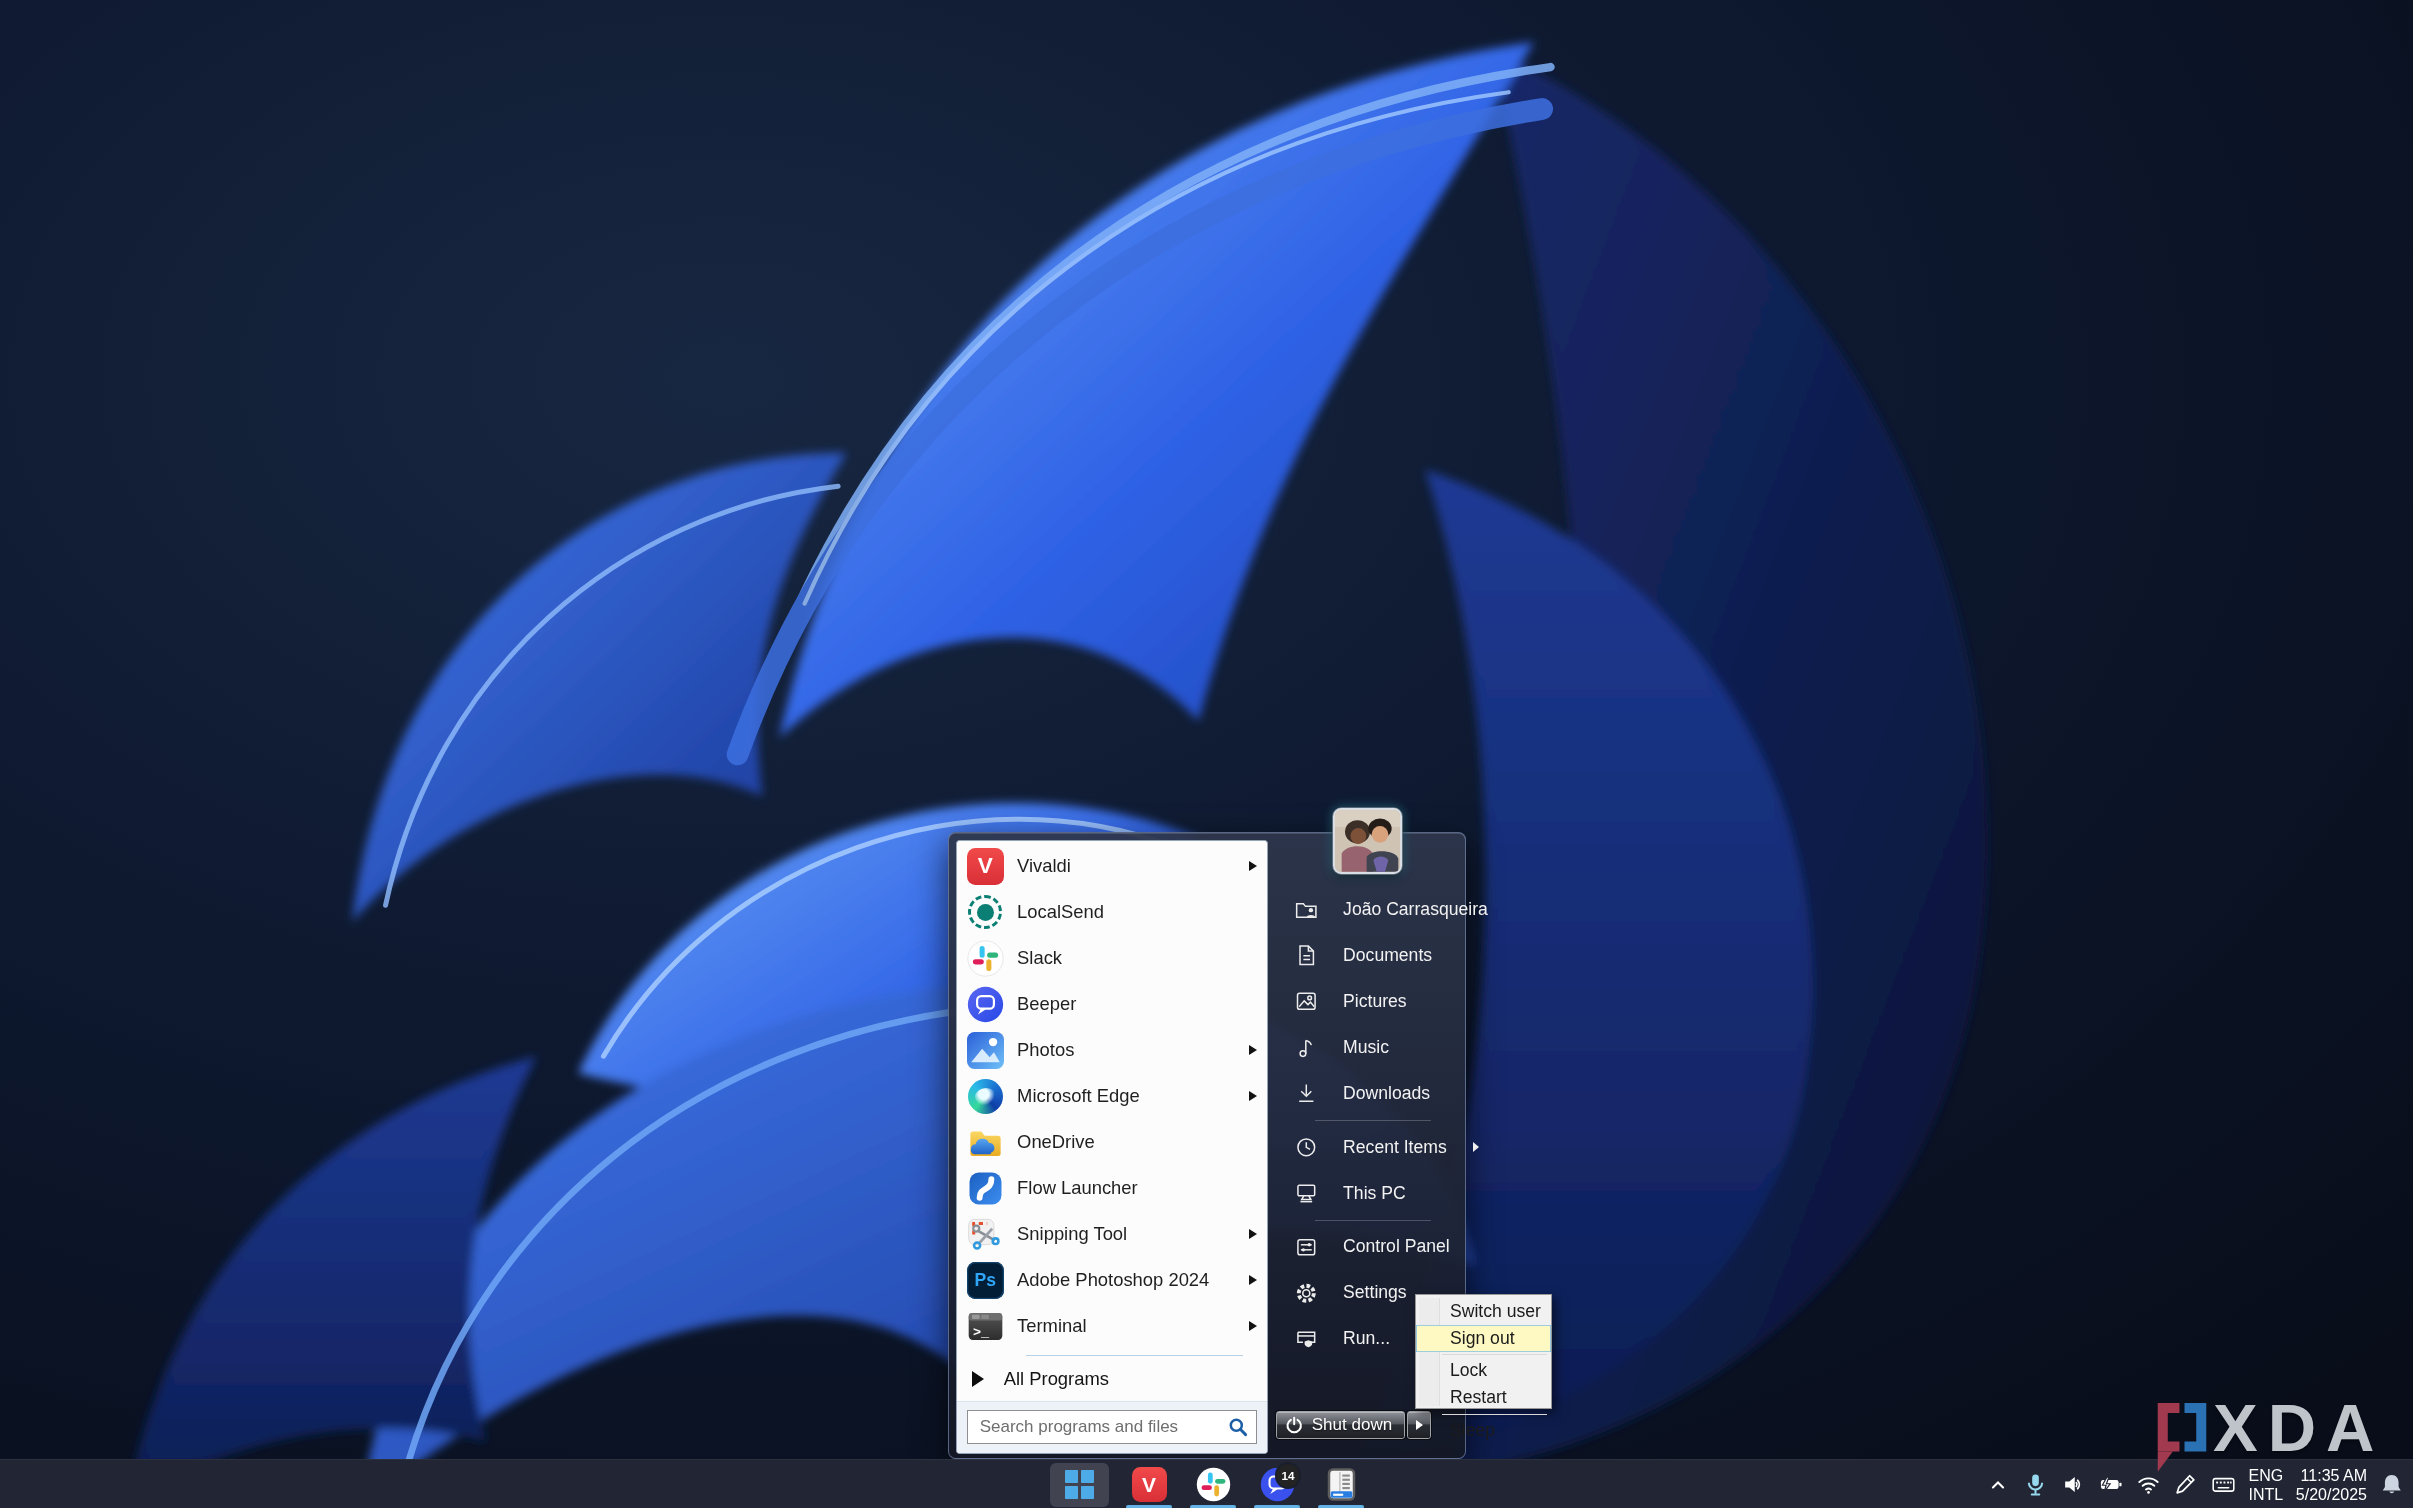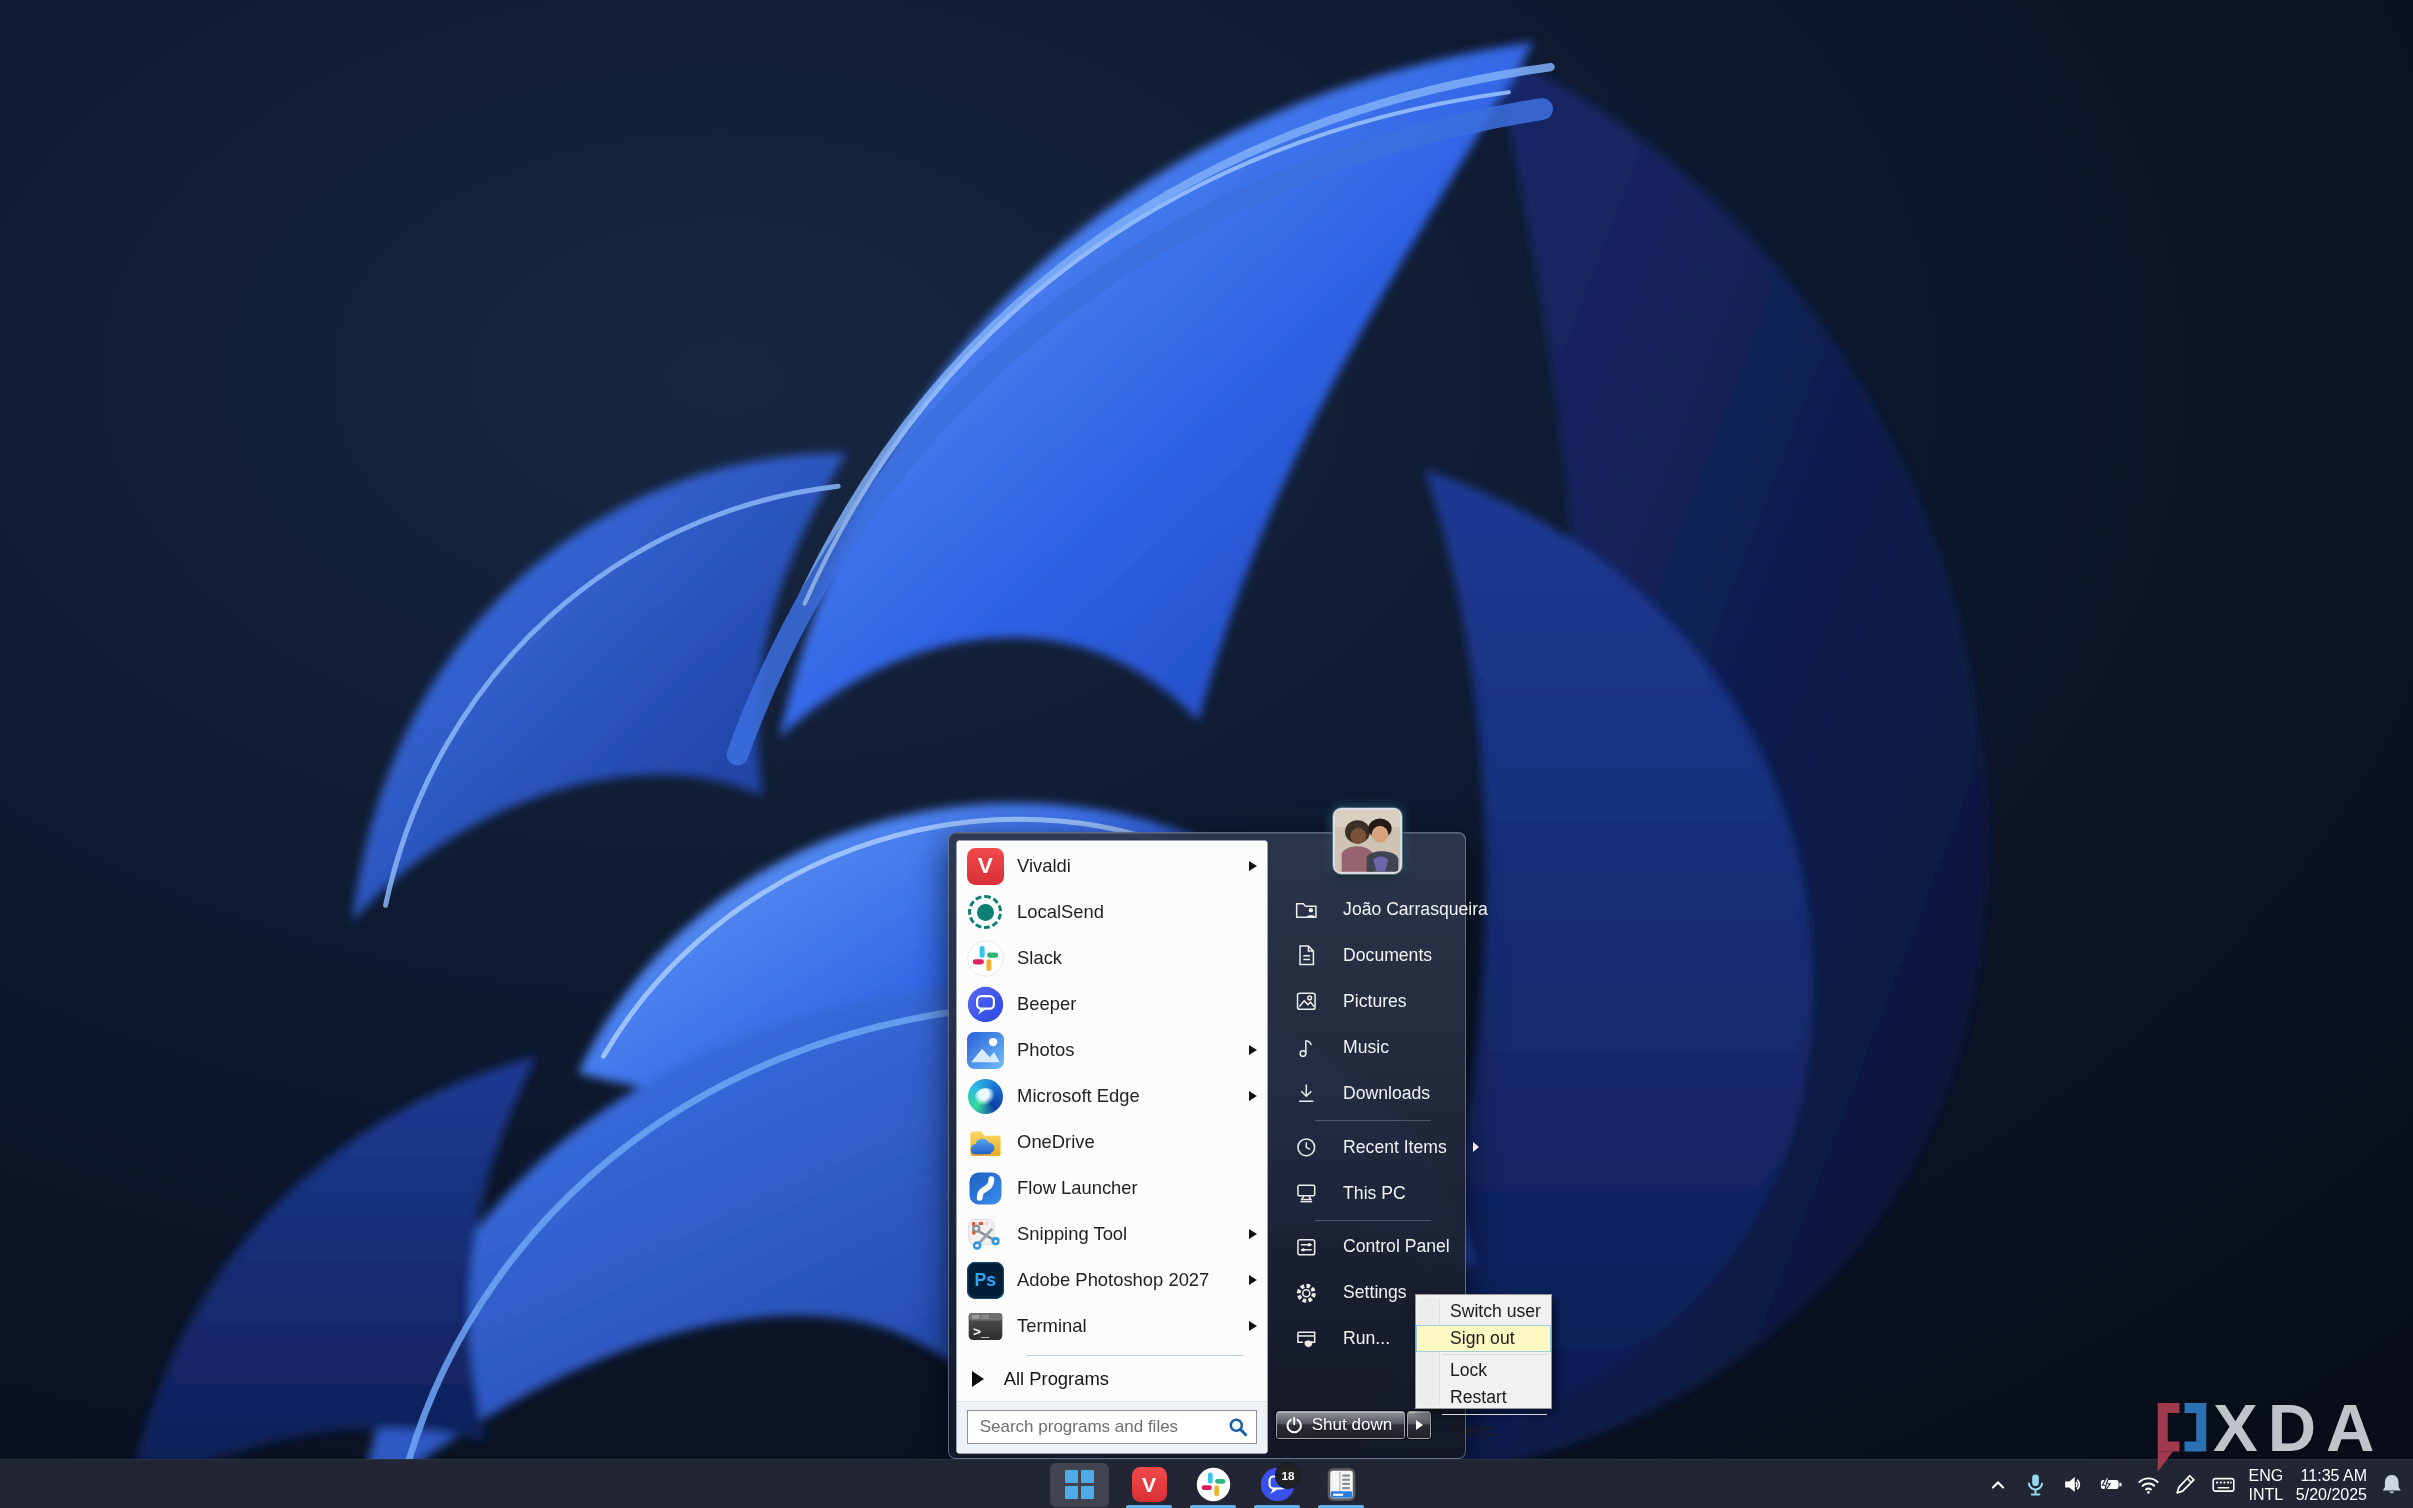--- a/index.html
+++ b/index.html
@@ -276,21 +276,21 @@
           </svg>
         </span>
         <span class="lbl">Snipping Tool</span>
         <span class="arr-b"></span>
       </div>
 
       <div class="app-row">
         <span class="ic44">
           <span class="rsq" style="background:#021e36;box-shadow:inset 0 0 0 1.3px #12446e;color:#30a6f8;font-weight:bold;font-size:17.6px;">Ps</span>
         </span>
-        <span class="lbl">Adobe Photoshop 2027</span>
+        <span class="lbl">Adobe Photoshop 2024</span>
         <span class="arr-b"></span>
       </div>
 
       <div class="app-row">
         <span class="ic44">
           <svg width="37" height="37" viewBox="0 0 44 44">
             <defs>
                 <linearGradient id="termG" x1="0" y1="0" x2="0" y2="1">
               <stop offset="0%" stop-color="#555555"></stop>
                   <stop offset="100%" stop-color="#2d2d2d"></stop>
@@ -491,21 +491,21 @@
       <span class="under"></span>
     </div>
 
     <div class="tb-app">
       <span class="ic42">
         <svg width="35" height="35" viewBox="0 0 44 44">
           <circle cx="22" cy="22" r="21" fill="#3b51ee"></circle>
           <rect x="12" y="12" width="20" height="15" rx="5" fill="none" stroke="#fff" stroke-width="2.6"></rect>
           <path d="M17,26 l-4,8 l9,-6" fill="#fff"></path>
         </svg>
-        <span class="badge">18</span>
+        <span class="badge">14</span>
       </span>
       <span class="under"></span>
     </div>
 
     <div class="tb-app">
       <span class="ic42">
         <svg width="35" height="35" viewBox="0 0 42 42">
           <rect x="6" y="3" width="30" height="36" rx="5" fill="#f4f4f4" stroke="#5d5d5d" stroke-width="3"></rect>
           <path d="M19,6 V30" stroke="#c9c9c9" stroke-width="2"></path>
           <rect x="22" y="9" width="9" height="2.6" fill="#8b8b8b"></rect>

